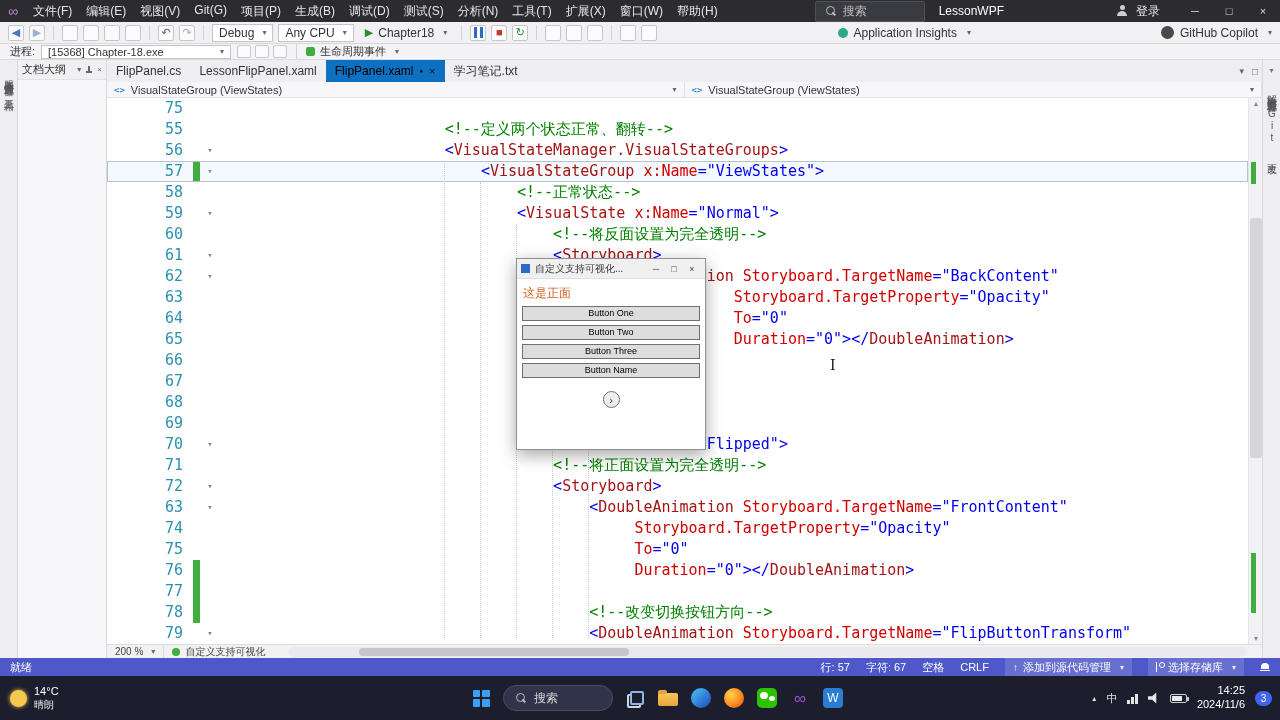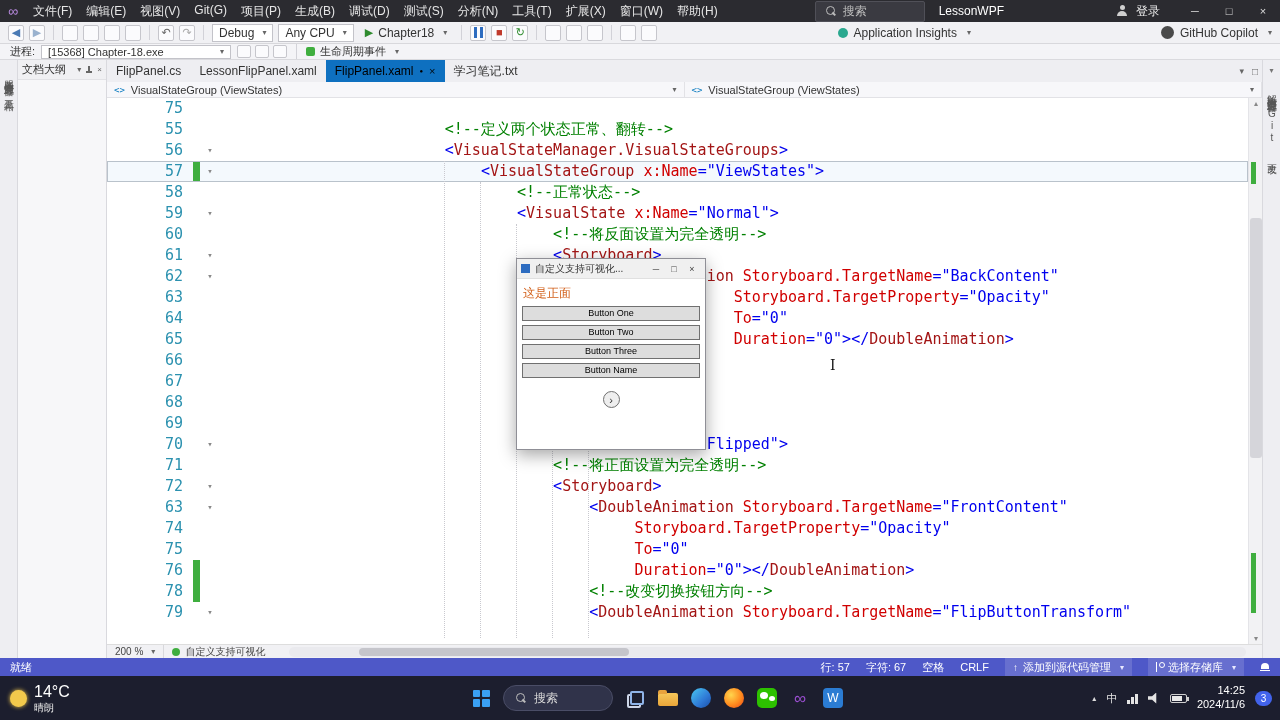--- a/index.html
+++ b/index.html
@@ -140,21 +140,21 @@
   .branch::after{content:'';position:absolute;right:-2px;top:0;width:4px;height:4px;border:1.5px solid #fff;border-radius:50%}
   .bellico{width:10px;height:10px;position:relative;display:inline-block}
   .bellico::before{content:'';position:absolute;left:1px;top:1px;width:8px;height:6px;background:#fff;border-radius:4px 4px 0 0}
   .bellico::after{content:'';position:absolute;left:0;top:7.5px;width:10px;height:1.5px;background:#fff}
 
   
   #taskbar{left:0;top:676px;width:1280px;height:44px;background:#1c1e2e;color:#e8e8e8}
   #weather{position:absolute;left:10px;top:0;height:44px;display:flex;align-items:center;gap:7px}
   .sun{width:17px;height:17px;border-radius:50%;background:#f2c94c;box-shadow:0 0 4px #f2c94c}
   #weather .wtxt{font-size:10px;line-height:1.25}
-  #weather .wtxt .t{font-size:16px;color:#fff}
+  #weather .wtxt .t{font-size:11px;color:#fff}
   #tb-center{position:absolute;left:470px;top:0;height:44px;display:flex;align-items:center;gap:11px}
   .start{width:17px;height:17px;display:grid;grid-template-columns:1fr 1fr;grid-template-rows:1fr 1fr;gap:2px}
   .start span{background:#3aa0f3;border-radius:1px}
   #tk-search{display:flex;align-items:center;gap:7px;background:#30334a;border:1px solid #4a4d66;border-radius:13px;
              height:26px;padding:0 12px;min-width:110px;font-size:12px;color:#d8d8d8}
   .tico{width:22px;height:24px;display:flex;align-items:center;justify-content:center}
   .tview{width:17px;height:15px;position:relative}
   .tview::before{content:'';position:absolute;left:0;top:3px;width:10px;height:10px;border:2px solid #cdd6e8;border-radius:2px}
   .tview::after{content:'';position:absolute;right:0;top:0;width:10px;height:10px;border:2px solid #8fb4e8;border-radius:2px;background:#1c1e2e}
   .folder{width:20px;height:13px;background:linear-gradient(#f6c75a,#e9a63a);border-radius:2px;position:relative;margin-top:3px}
@@ -487,20 +487,26 @@
           <span class="lfold"></span>
           <span class="lcode">                                             <span class="c-r">To</span><span class="c-b">="0"</span></span>
         </div>
         <div class="crow">
           <span class="lnum">76</span>
           <span class="lchg on"></span>
           <span class="lfold"></span>
           <span class="lcode">                                             <span class="c-r">Duration</span><span class="c-b">="0"&gt;&lt;/</span><span class="c-n">DoubleAnimation</span><span class="c-b">&gt;</span></span>
         </div>
         <div class="crow">
+          <span class="lnum">77</span>
+          <span class="lchg on"></span>
+          <span class="lfold"></span>
+          <span class="lcode"></span>
+        </div>
+        <div class="crow">
           <span class="lnum">78</span>
           <span class="lchg on"></span>
           <span class="lfold"></span>
           <span class="lcode">                                        <span class="c-g">&lt;!--改变切换按钮方向--&gt;</span></span>
         </div>
         <div class="crow">
           <span class="lnum">79</span>
           <span class="lchg"></span>
           <span class="lfold">▾</span>
           <span class="lcode">                                        <span class="c-b">&lt;</span><span class="c-n">DoubleAnimation </span><span class="c-r">Storyboard.TargetName</span><span class="c-b">="FlipButtonTransform"</span></span>

